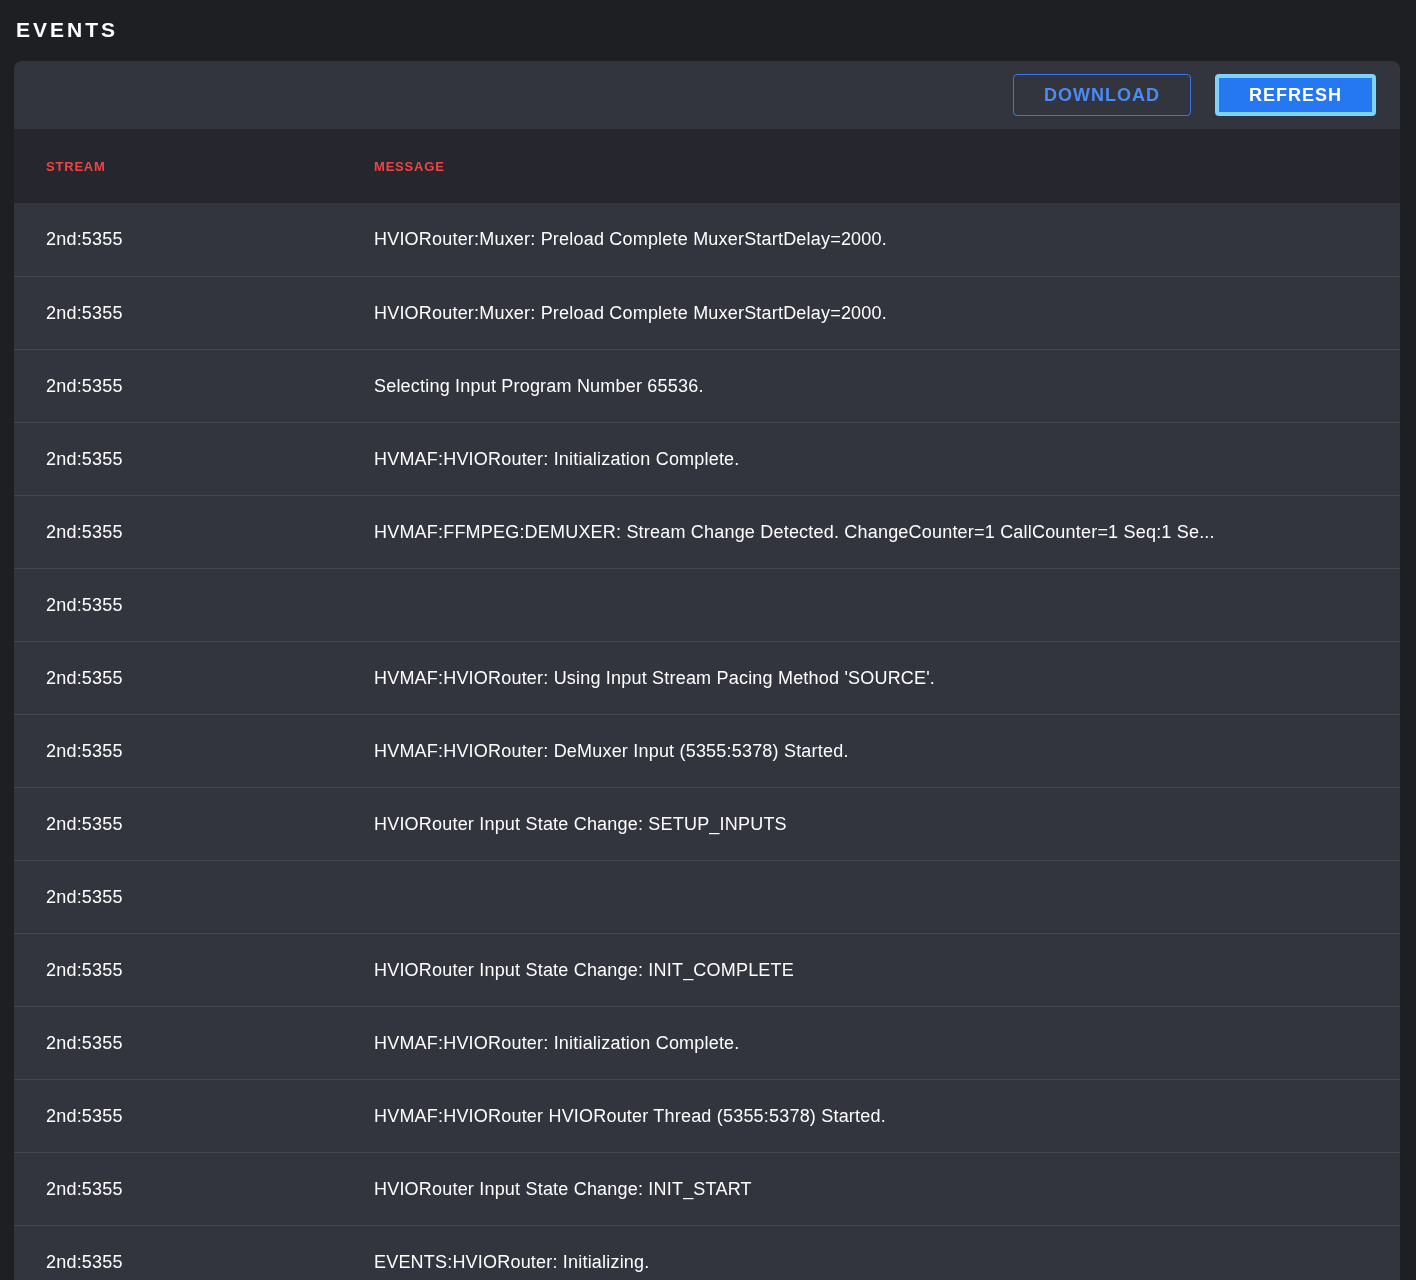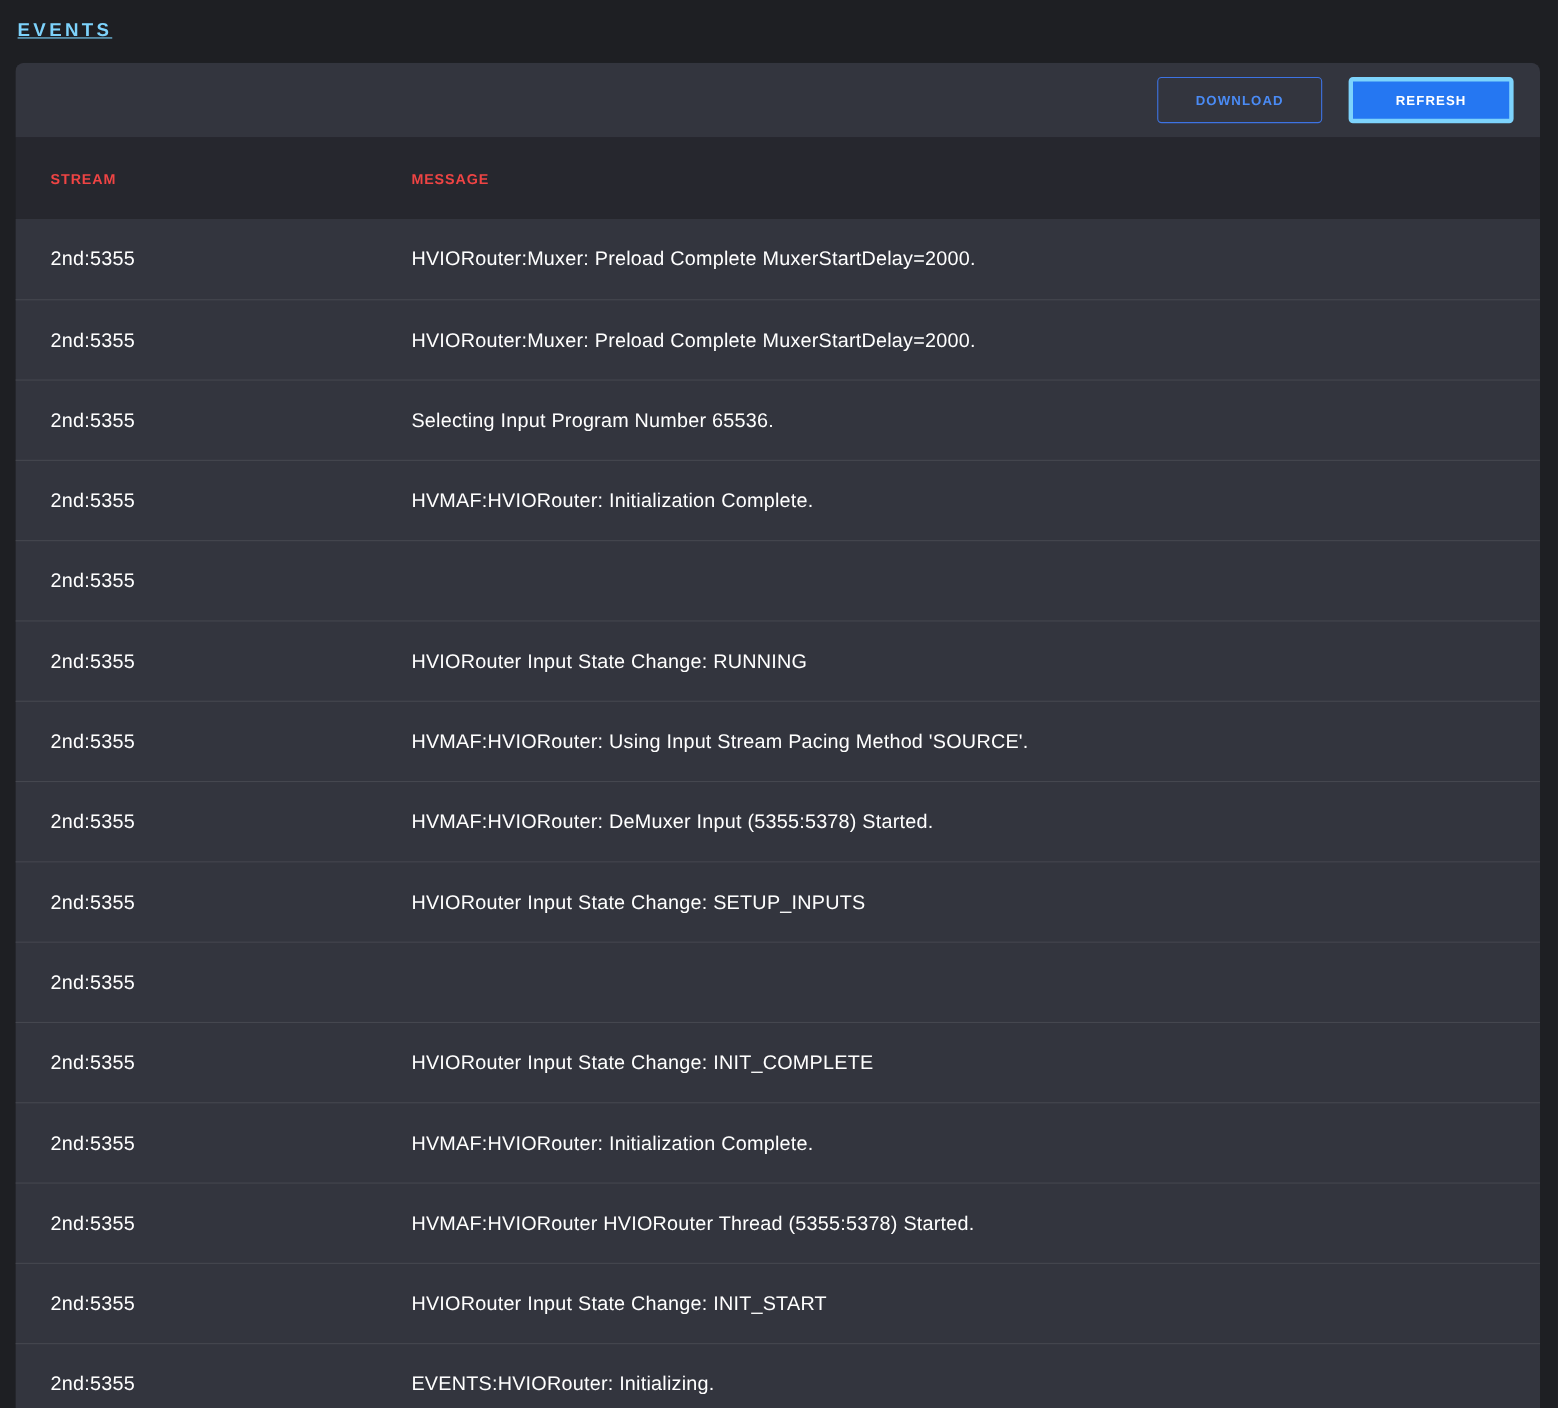--- a/index.html
+++ b/index.html
@@ -7,27 +7,26 @@
     width: 1416px; height: 1280px;
     overflow: hidden;
     background: #1e1f23;
     font-family: "Liberation Sans", "DejaVu Sans", sans-serif;
   }
   .page {
     width: 1416px; height: 1280px;
     padding: 18px 16px 0 14px;
   }
   .page-title {
-    color: #7dd3fc;
-    font-size: 17px;
+    color: #ffffff;
+    font-size: 21px;
     font-weight: 700;
     letter-spacing: 3px;
     padding-left: 2px;
     margin-bottom: 19px;
-    text-decoration: underline;
   }
   .panel {
     width: 1386px;
     border-radius: 8px 8px 0 0;
     overflow: hidden;
   }
   .toolbar {
     height: 68px;
     background: #33353e;
     display: flex;
@@ -35,21 +34,21 @@
     justify-content: flex-end;
     gap: 24px;
     padding-right: 24px;
   }
   .btn {
     height: 42px;
     min-width: 150px;
     padding: 0 30px;
     border-radius: 4px;
     font-family: "Liberation Sans", sans-serif;
-    font-size: 12px;
+    font-size: 18px;
     font-weight: 700;
     letter-spacing: 1px;
     cursor: pointer;
     display: flex;
     align-items: center;
     justify-content: center;
   }
   .btn-outline {
     background: transparent;
     border: 1px solid #3d73e3;
@@ -126,24 +125,24 @@
         <div class="table-row">
           <span class="cell cell-stream">2nd:5355</span>
           <span class="cell cell-message">Selecting Input Program Number 65536.</span>
         </div>
         <div class="table-row">
           <span class="cell cell-stream">2nd:5355</span>
           <span class="cell cell-message">HVMAF:HVIORouter: Initialization Complete.</span>
         </div>
         <div class="table-row">
           <span class="cell cell-stream">2nd:5355</span>
+          <span class="cell cell-message">HVMAF:FFMPEG:DEMUXER: Stream Change Detected. ChangeCounter=1 CallCounter=1 Seq:1 Se...</span>
         </div>
         <div class="table-row">
           <span class="cell cell-stream">2nd:5355</span>
-          <span class="cell cell-message">HVIORouter Input State Change: RUNNING</span>
         </div>
         <div class="table-row">
           <span class="cell cell-stream">2nd:5355</span>
           <span class="cell cell-message">HVMAF:HVIORouter: Using Input Stream Pacing Method 'SOURCE'.</span>
         </div>
         <div class="table-row">
           <span class="cell cell-stream">2nd:5355</span>
           <span class="cell cell-message">HVMAF:HVIORouter: DeMuxer Input (5355:5378) Started.</span>
         </div>
         <div class="table-row">

